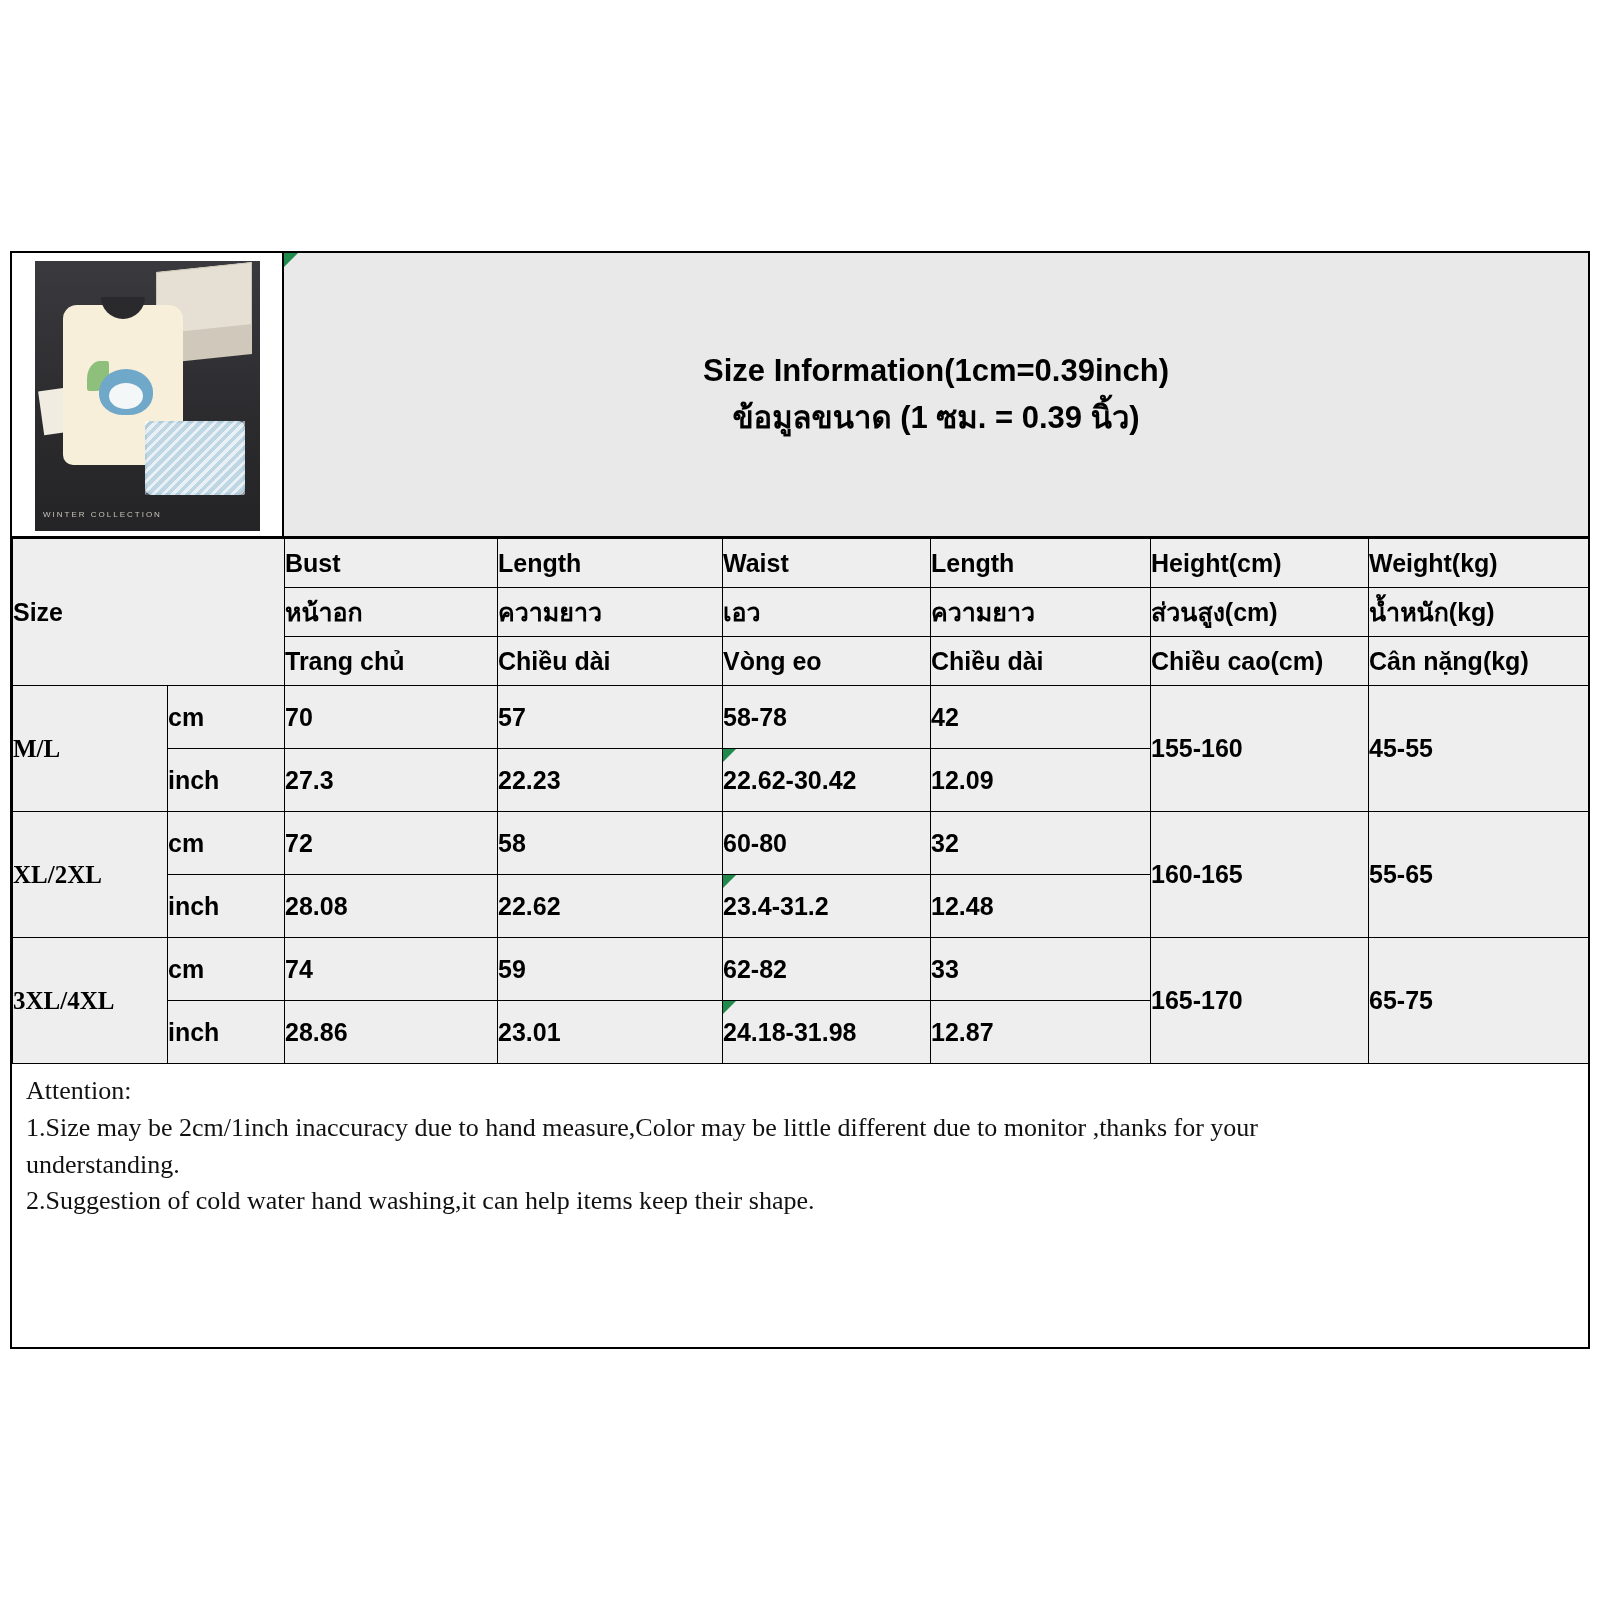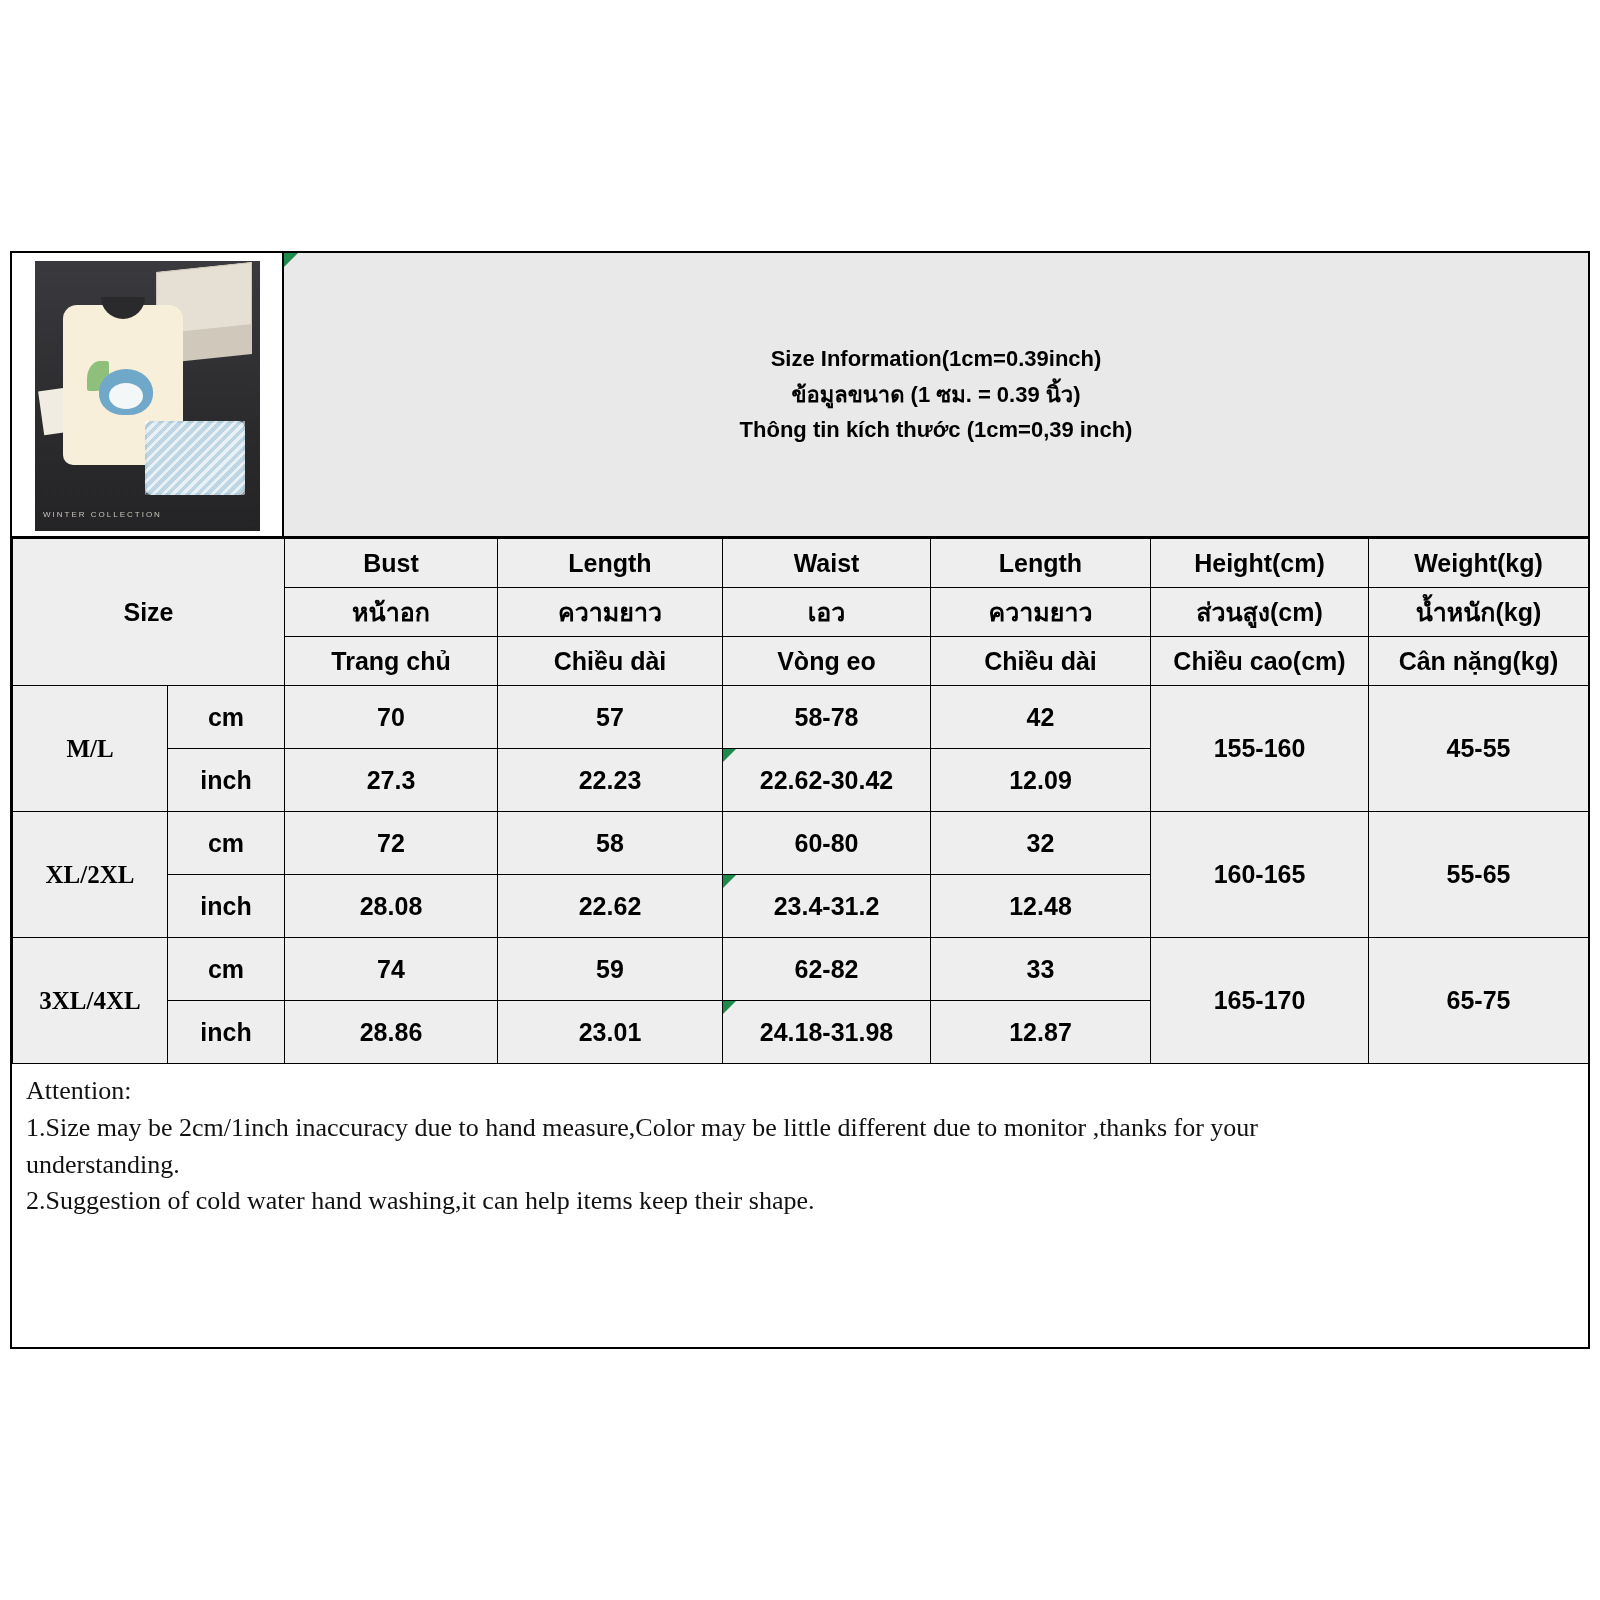--- a/index.html
+++ b/index.html
@@ -145,36 +145,35 @@
     gap: 8px;
   }
   .corner-tri {
     position: absolute;
     left: 0; top: 0;
     width: 0; height: 0;
     border-top: 14px solid #1f8a4c;
     border-right: 14px solid transparent;
   }
   .title-line {
-    font-size: 22px;
+    font-size: 31px;
     font-weight: bold;
     letter-spacing: 0px;
     text-align: left;
     line-height: 1.25;
   }
   
   table.size-table {
     border-collapse: collapse;
     width: 100%;
     table-layout: fixed;
   }
   table.size-table td, table.size-table th {
     border: 1px solid #000000;
     padding: 0;
-    text-align: center;
     vertical-align: middle;
     font-size: 25px;
     font-weight: bold;
     background: #eeeeee;
   }
   .hdr-cell { height: 48px; background: #e9e9e9; }
   .size-label-cell {
     background: #e0e0e0;
     font-size: 40px;
     font-weight: bold;
@@ -241,21 +240,20 @@
         <div class="pants">
           <div class="pants-stripes"></div>
         </div>
         <div class="caption">WINTER COLLECTION</div>
       </div>
     </div>
     <div class="title-cell">
       <div class="corner-tri"></div>
       <div class="title-line">Size Information(1cm=0.39inch)</div>
       <div class="title-line">ข้อมูลขนาด (1 ซม. = 0.39 นิ้ว)</div>
-      <div class="title-line">Thông tin kích thước (1cm=0,39 inch)</div>
     </div>
   </div>
 
   <table class="size-table">
     <colgroup>
       <col style="width:155px">
       <col style="width:117px">
       <col style="width:213px">
       <col style="width:225px">
       <col style="width:208px">

